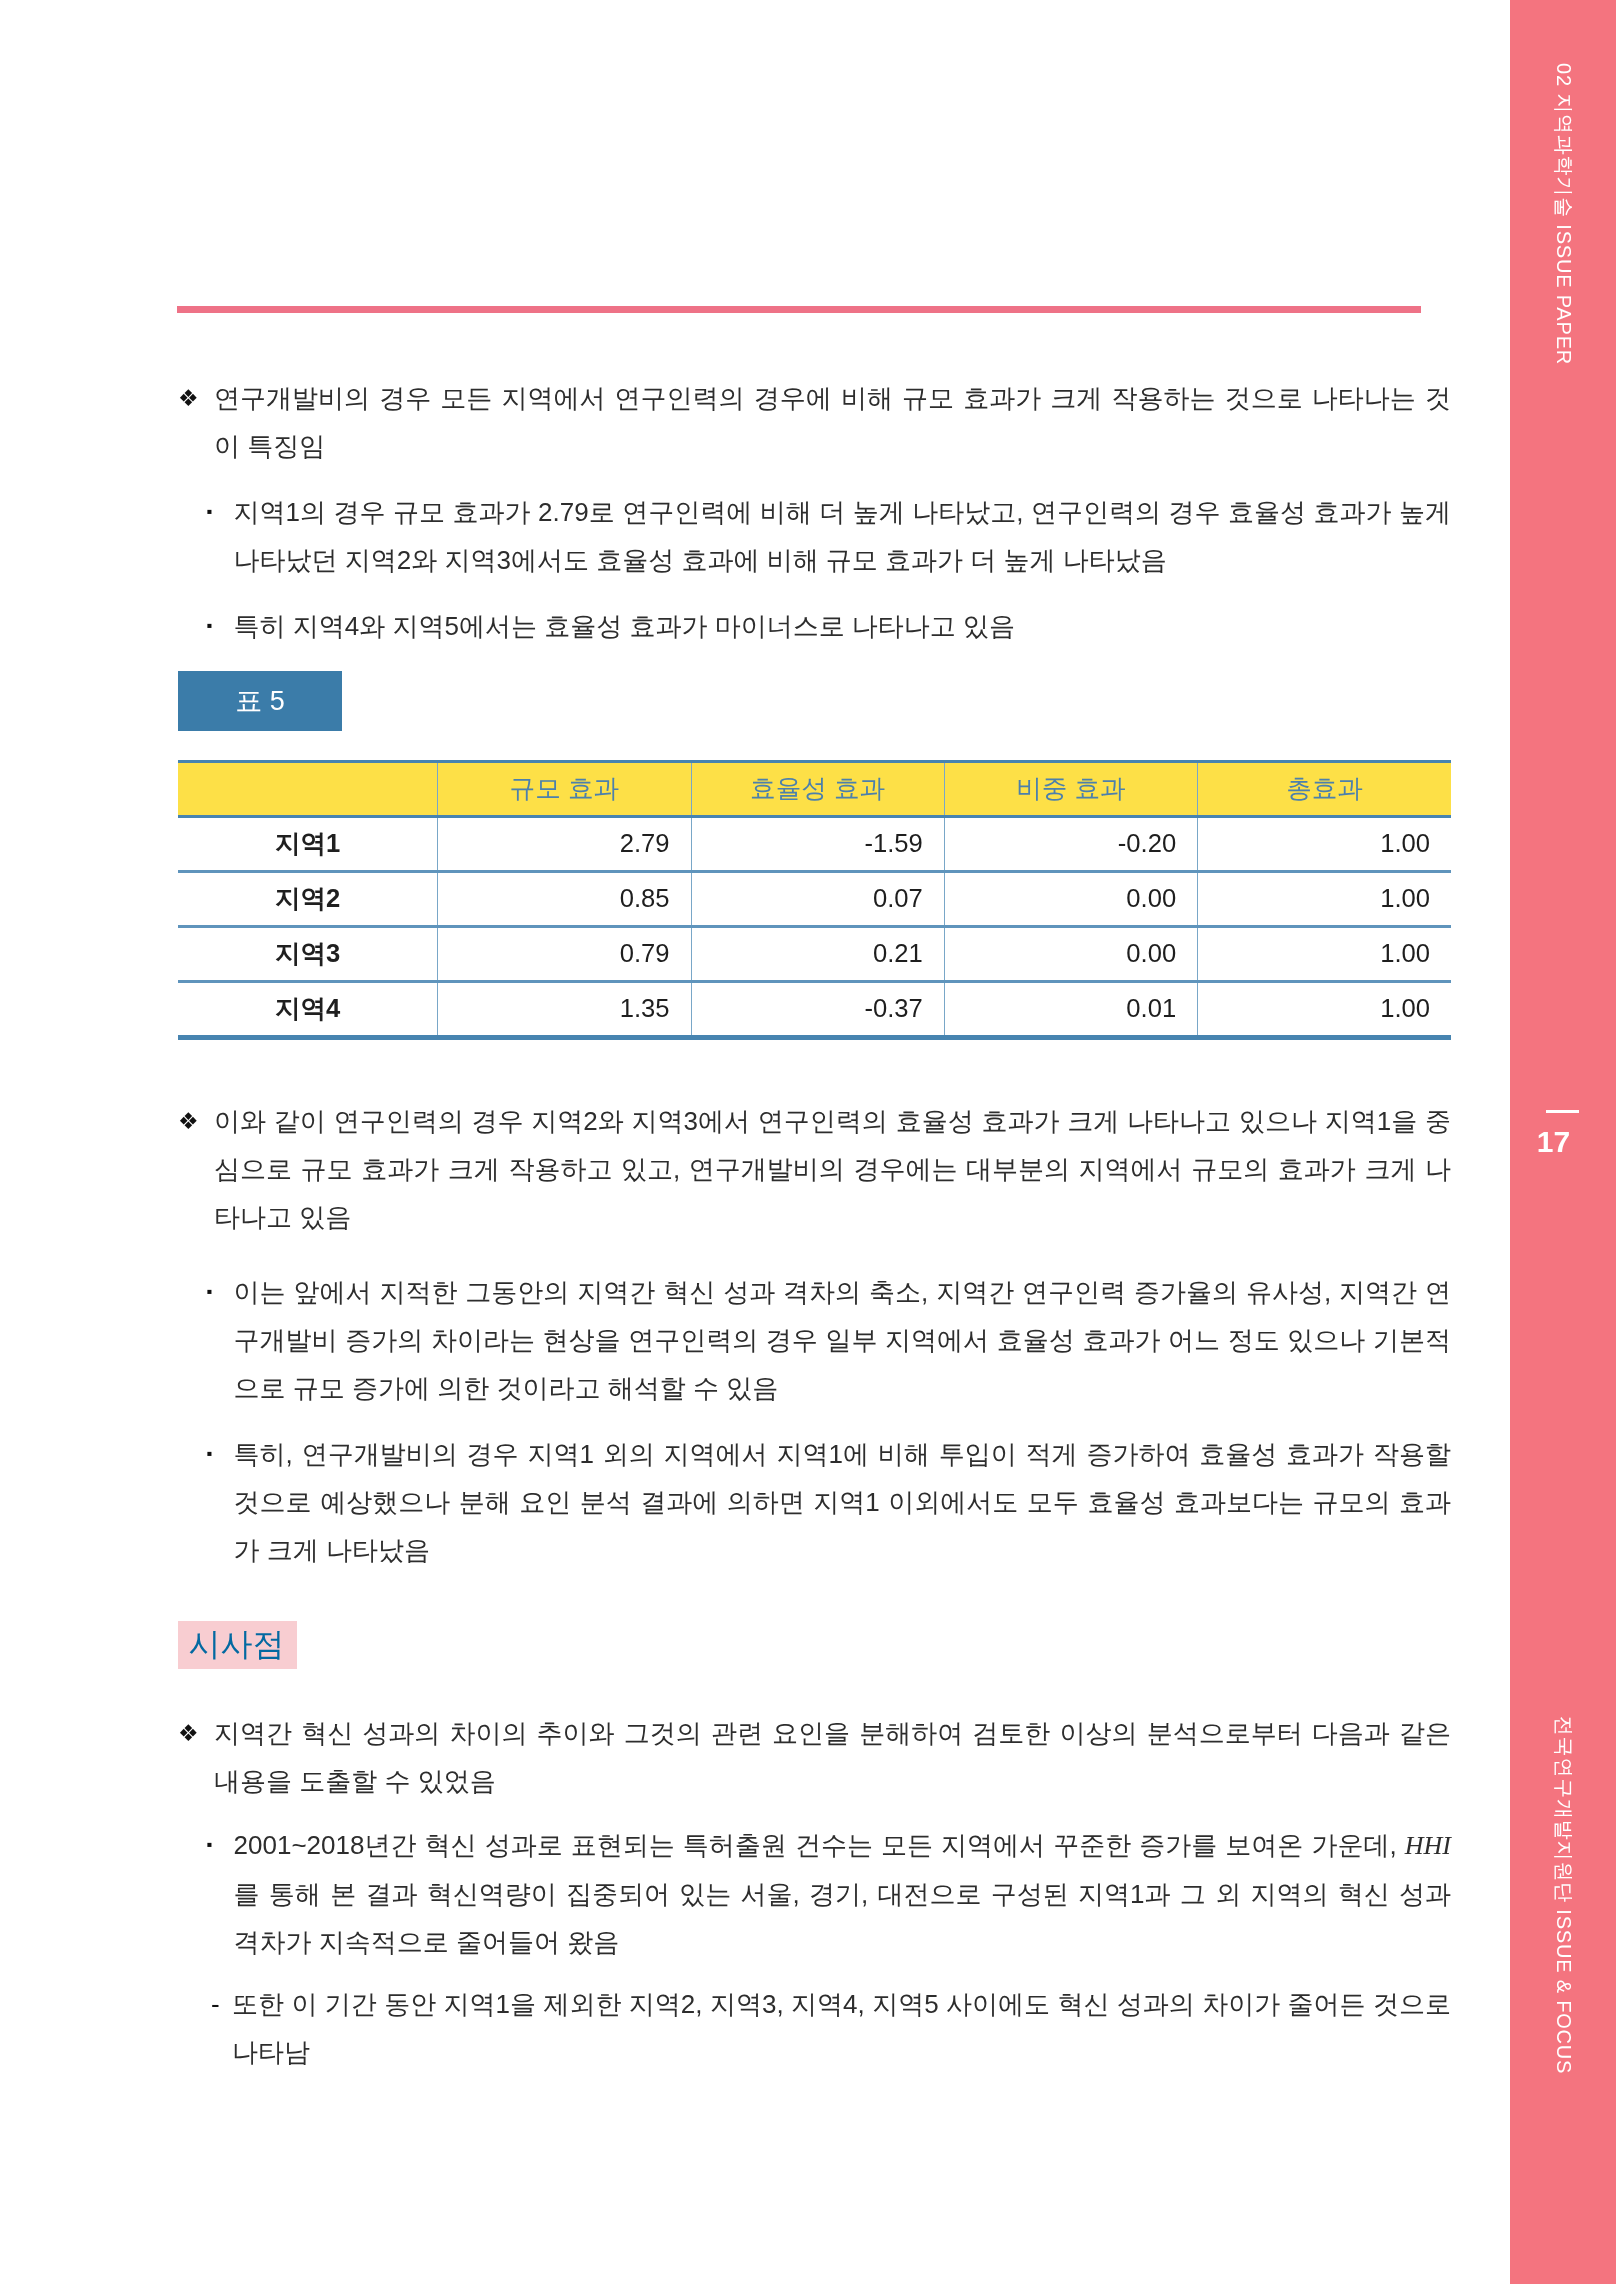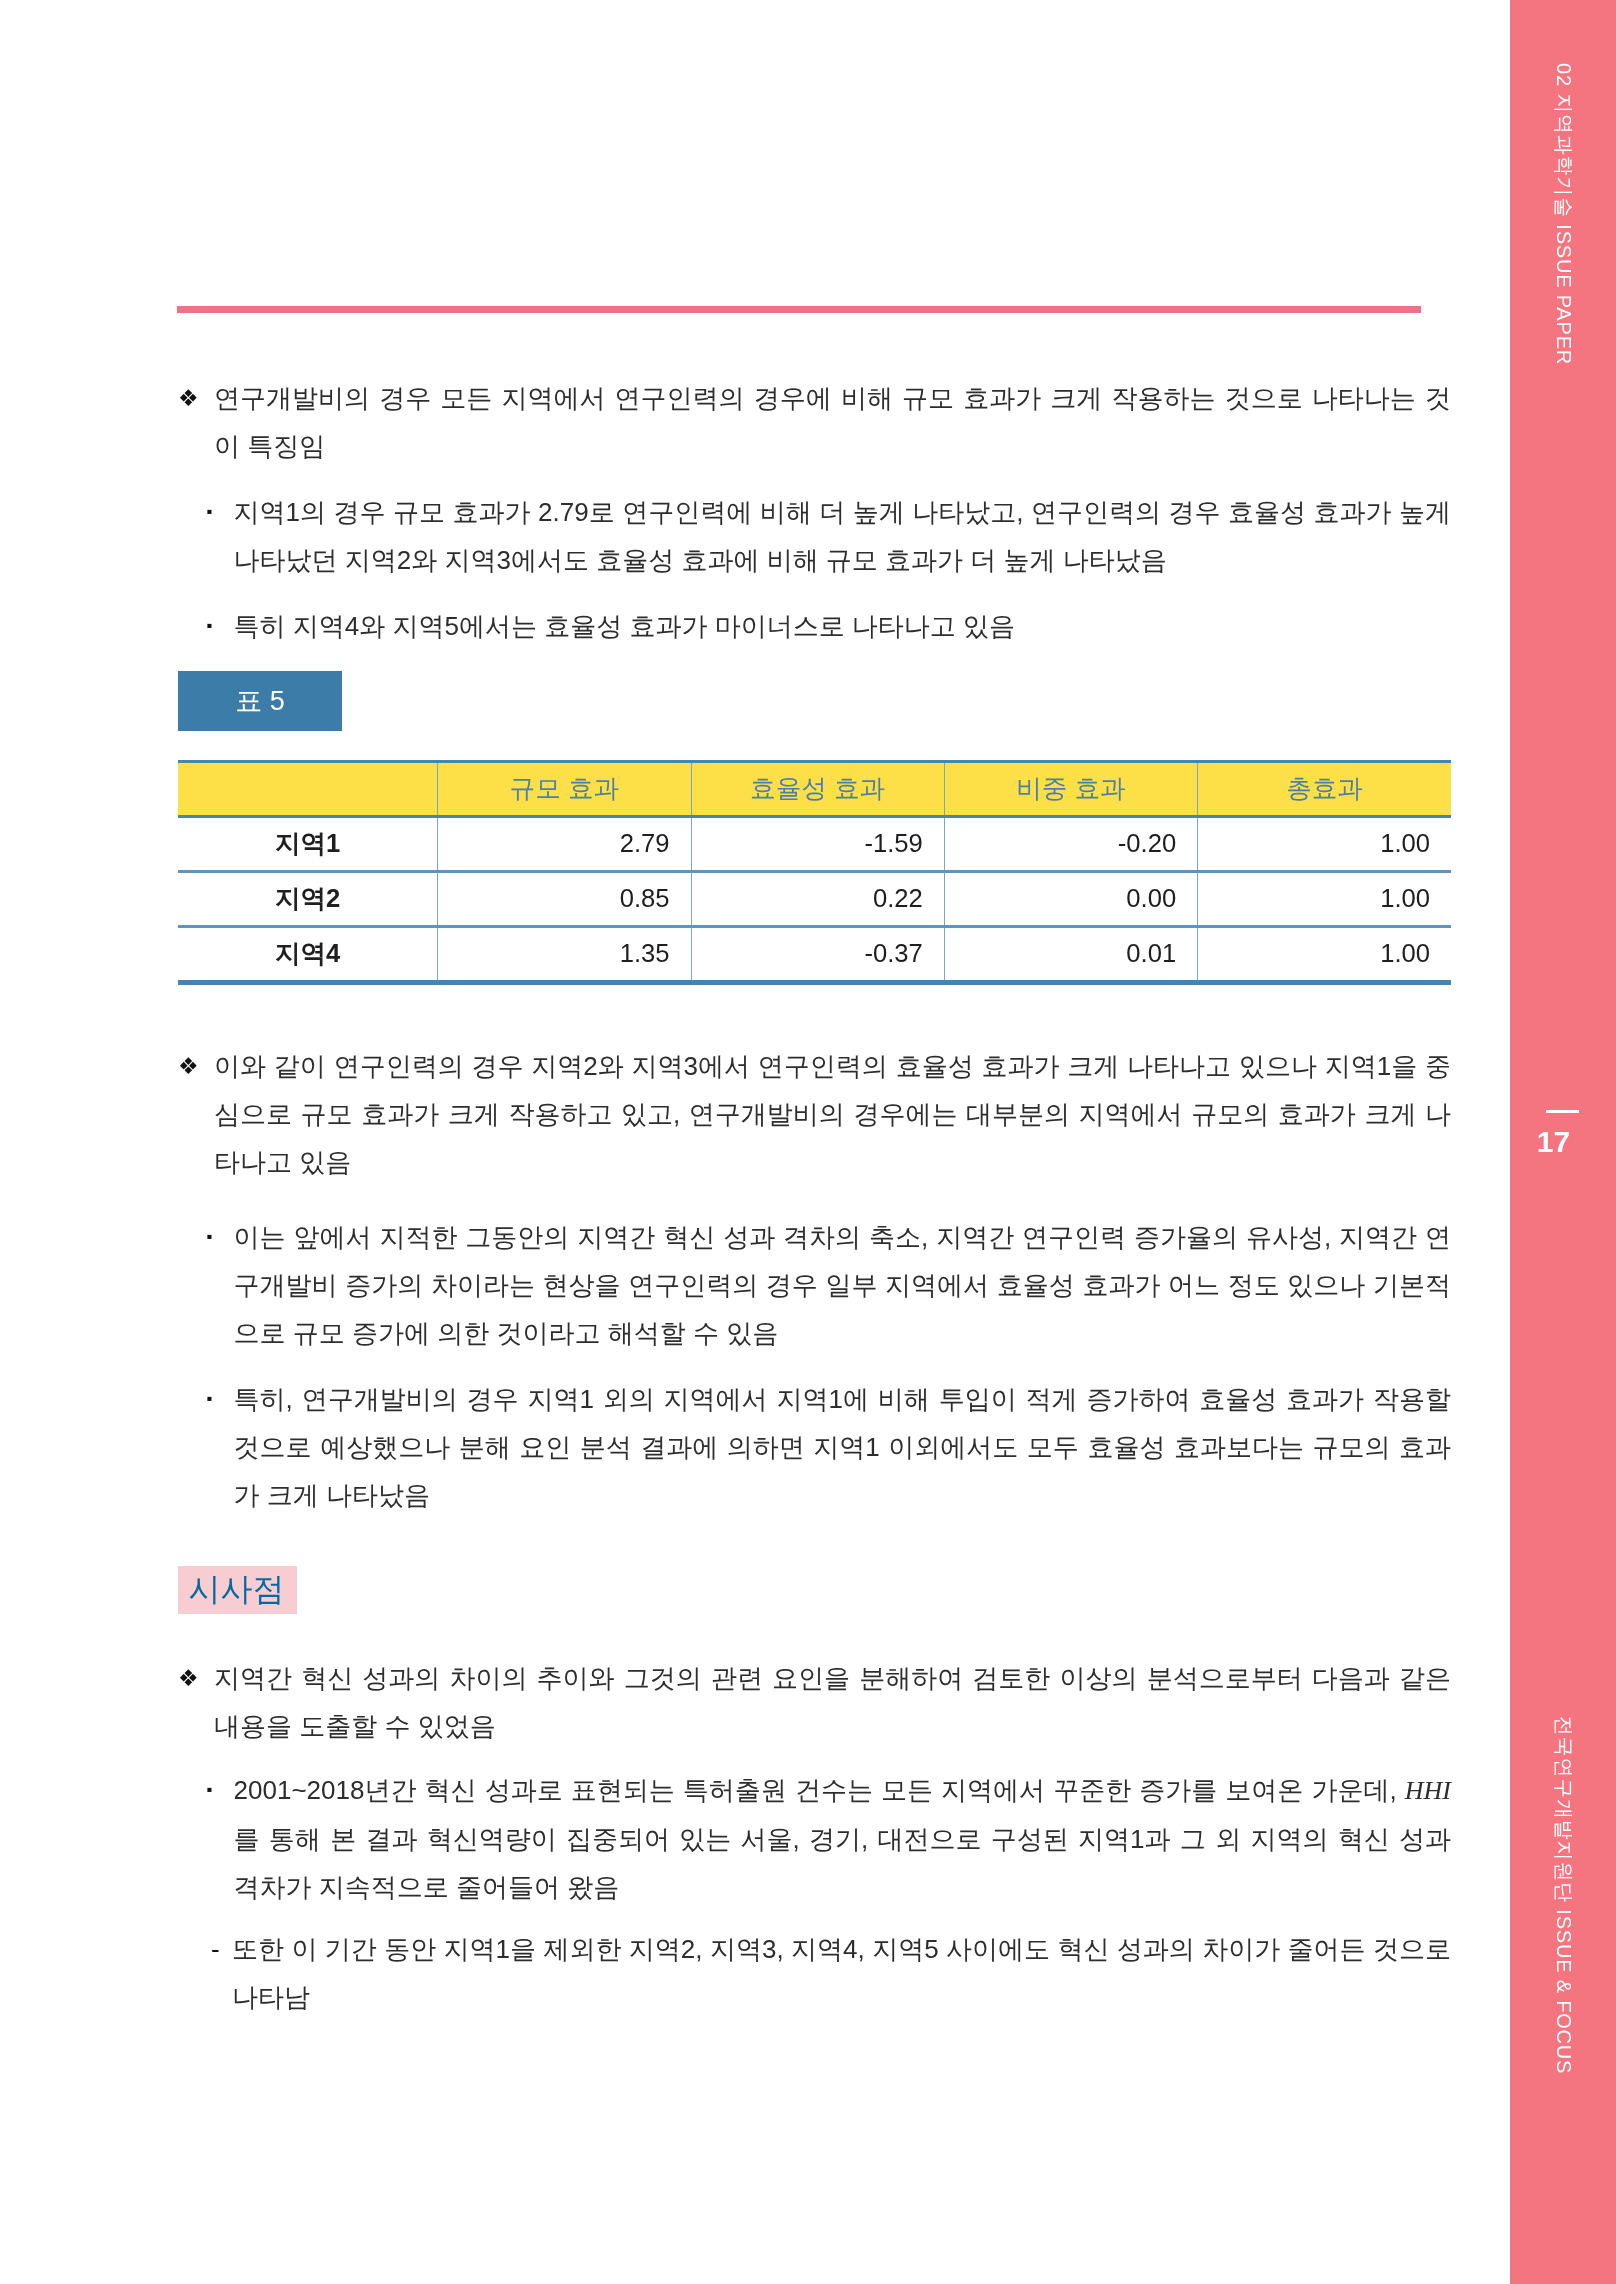--- a/index.html
+++ b/index.html
@@ -127,21 +127,28 @@
         <tr>
           <th>지역1</th>
           <td>2.79</td>
           <td>-1.59</td>
           <td>-0.20</td>
           <td>1.00</td>
         </tr>
         <tr>
           <th>지역2</th>
           <td>0.85</td>
-          <td>0.22</td>
+          <td>0.07</td>
+          <td>0.00</td>
+          <td>1.00</td>
+        </tr>
+        <tr>
+          <th>지역3</th>
+          <td>0.79</td>
+          <td>0.21</td>
           <td>0.00</td>
           <td>1.00</td>
         </tr>
         <tr>
           <th>지역4</th>
           <td>1.35</td>
           <td>-0.37</td>
           <td>0.01</td>
           <td>1.00</td>
         </tr>

